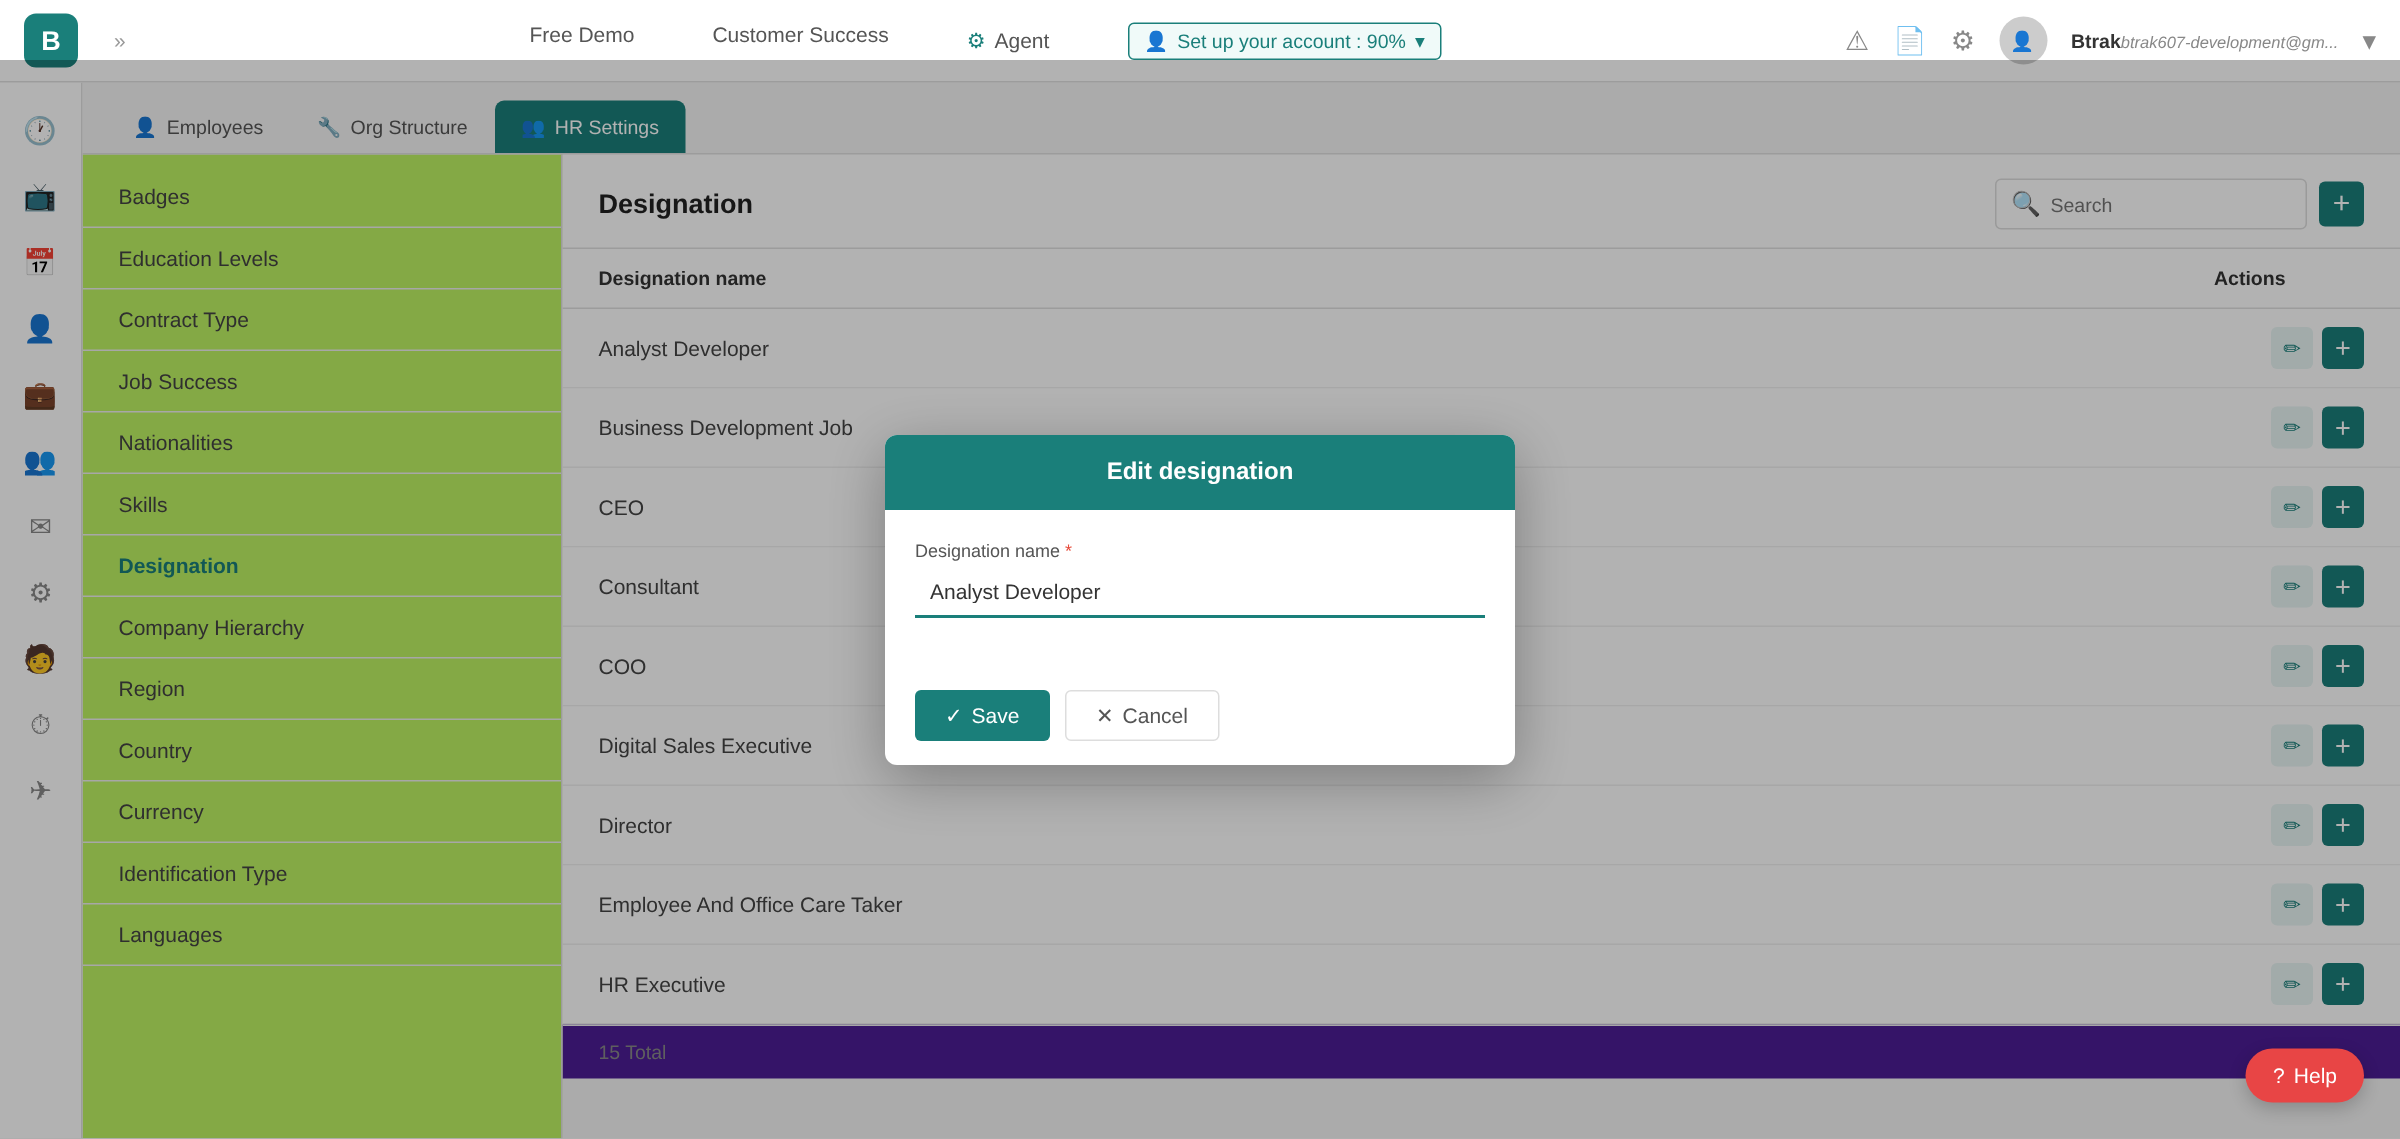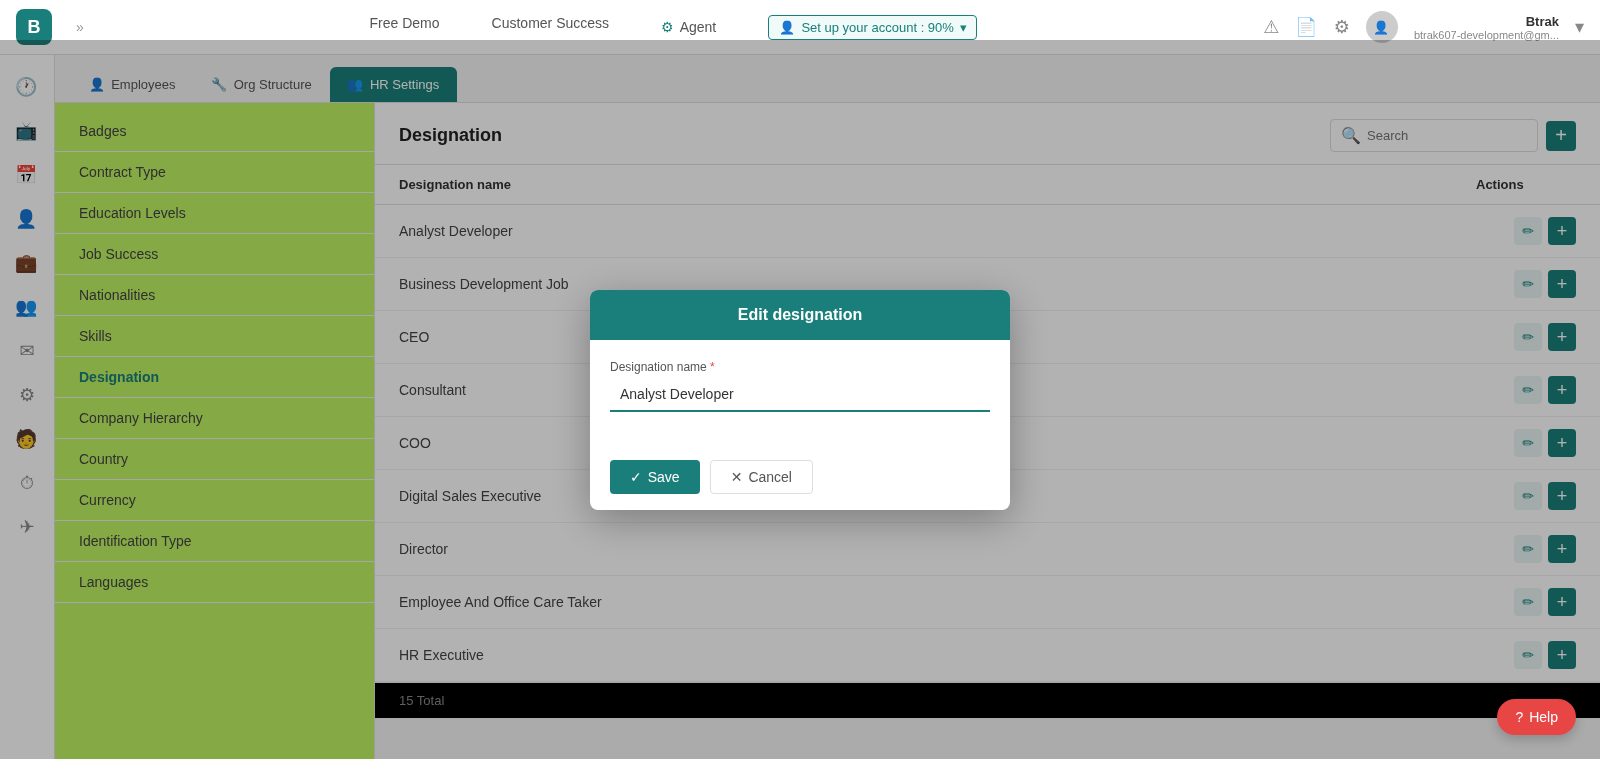--- a/index.html
+++ b/index.html
@@ -23,23 +23,23 @@
       display: flex; align-items: center; justify-content: center;
       color: #fff; font-size: 18px; font-weight: bold;
     }
     .navbar-chevron { color: #999; font-size: 14px; }
     .navbar-link { color: #555; font-size: 14px; cursor: pointer; text-decoration: none; }
     .navbar-center { flex: 1; display: flex; justify-content: center; gap: 52px; }
     .navbar-center-item { display: flex; align-items: center; gap: 6px; color: #555; font-size: 14px; cursor: pointer; }
     .navbar-center-item .icon { color: #1a7f7a; }
     .navbar-right { display: flex; align-items: center; gap: 16px; margin-left: auto; }
     .navbar-right-icon { color: #888; font-size: 18px; cursor: pointer; }
-    .navbar-user { display: flex; flex-direction: column; align-items: flex-end; }
+    .navbar-user { display: flex; align-items: flex-end; }
     .navbar-user-name { font-size: 13px; font-weight: 600; color: #333; }
-    .navbar-user-email { font-size: 11px; color: #888; }
+    .navbar-user-email { font-size: 11px; color: #888; font-style: italic; }
     .navbar-avatar {
       width: 32px; height: 32px; border-radius: 50%;
       background: #ccc; display: flex; align-items: center; justify-content: center;
       font-size: 13px; color: #555;
     }
 
     
     .main-layout {
       display: flex;
       flex: 1;
@@ -186,21 +186,21 @@
       display: flex; align-items: center; justify-content: center;
       font-size: 14px; cursor: pointer;
     }
     .action-icon.edit { color: #1a7f7a; background: #e8f5f4; }
     .action-icon.add { color: #fff; background: #1a7f7a; font-size: 18px; }
 
     .table-footer {
       padding: 10px 24px;
       font-size: 13px;
       color: #888;
-      background: #000000;
+      background: #4c1d95;
       border-top: 1px solid #f0f0f0;
     }
 
     
     .overlay {
       position: fixed;
       top: 0; left: 0; right: 0; bottom: 0;
       background: rgba(0,0,0,0.3);
       z-index: 100;
       display: flex; align-items: center; justify-content: center; margin-top: 40px;
@@ -335,27 +335,28 @@
       <button class="tab active">
         <span>👥</span>
         <span>HR Settings</span>
       </button>
     </div>
 
     <div class="inner-layout">
 
       <div class="left-menu">
         <div class="left-menu-item">Badges</div>
+        <div class="left-menu-item">Education Levels</div>
         <div class="left-menu-item">Contract Type</div>
-        <div class="left-menu-item">Education Levels</div>
         <div class="left-menu-item">Job Success</div>
         <div class="left-menu-item">Nationalities</div>
         <div class="left-menu-item">Skills</div>
         <div class="left-menu-item active">Designation</div>
         <div class="left-menu-item">Company Hierarchy</div>
+        <div class="left-menu-item">Region</div>
         <div class="left-menu-item">Country</div>
         <div class="left-menu-item">Currency</div>
         <div class="left-menu-item">Identification Type</div>
         <div class="left-menu-item">Languages</div>
       </div>
 
       <div class="main-content">
 
         <div class="content-header">
           <h2 class="content-title">Designation</h2>

